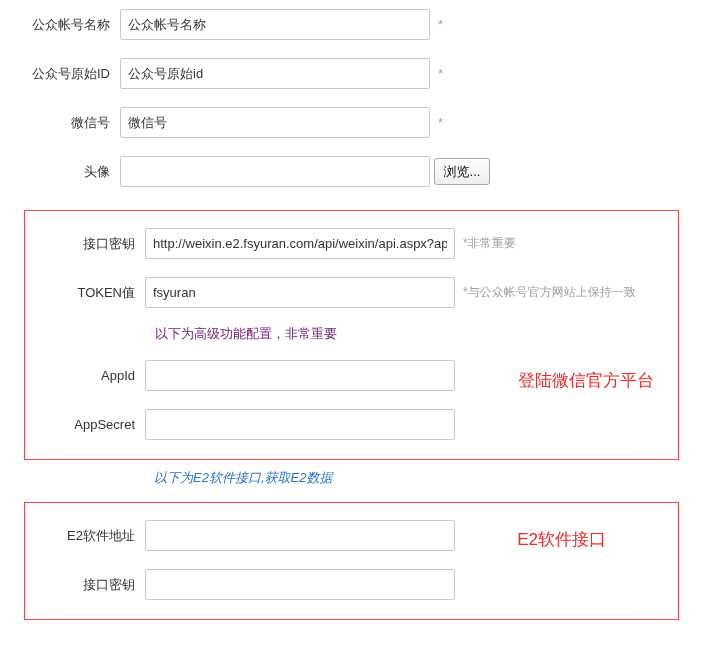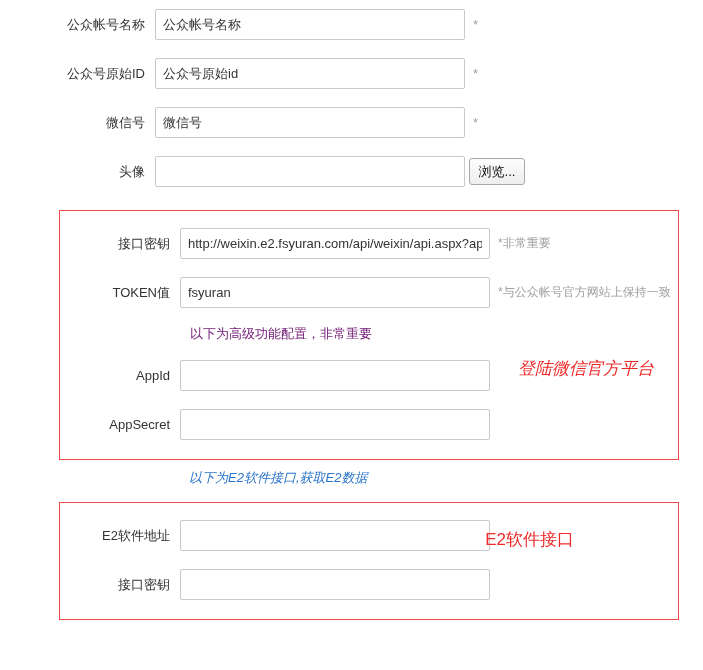--- a/index.html
+++ b/index.html
@@ -8,21 +8,20 @@
     padding: 0;
     background: #ffffff;
     font-family: "Liberation Sans", sans-serif;
   }
   #page {
     position: relative;
     width: 703px;
     height: 670px;
     background: #ffffff;
     overflow: hidden;
-    padding-left: 35px;
   }
   .form-row {
     display: flex;
     align-items: center;
     height: 49px;
   }
   .row-label {
     width: 120px;
     text-align: right;
     padding-right: 10px;
@@ -91,22 +90,22 @@
     height: 36px;
     line-height: 36px;
     font-style: italic;
   }
   .box-caption {
     position: absolute;
     font-size: 17px;
     color: #ee2b2b;
     font-family: "Liberation Sans", sans-serif;
   }
-  .caption-wechat { right: 24px; top: 146px; font-style: italic; }
-  .caption-e2 { right: 104px; top: 25px; }
+  .caption-wechat { right: 24px; top: 158px; }
+  .caption-e2 { right: 72px; top: 25px; }
   .spacer-8 { height: 8px; }
 </style>
 </head>
 <body>
 
 <div id="page">
 
   <div class="form-row">
     <div class="row-label">公众帐号名称</div>
     <div class="row-field">

